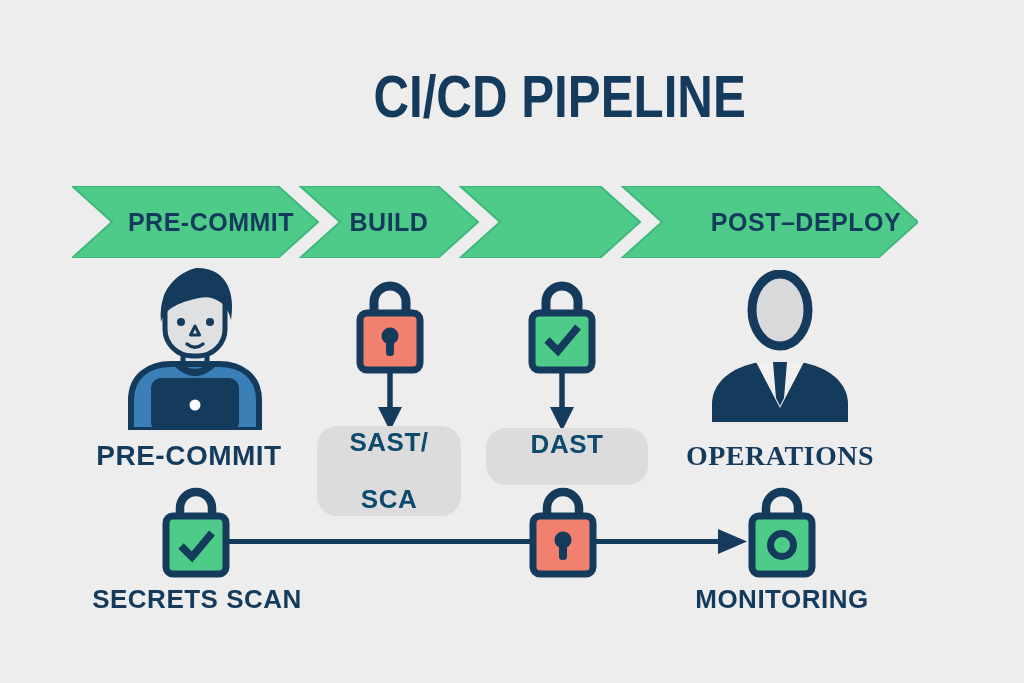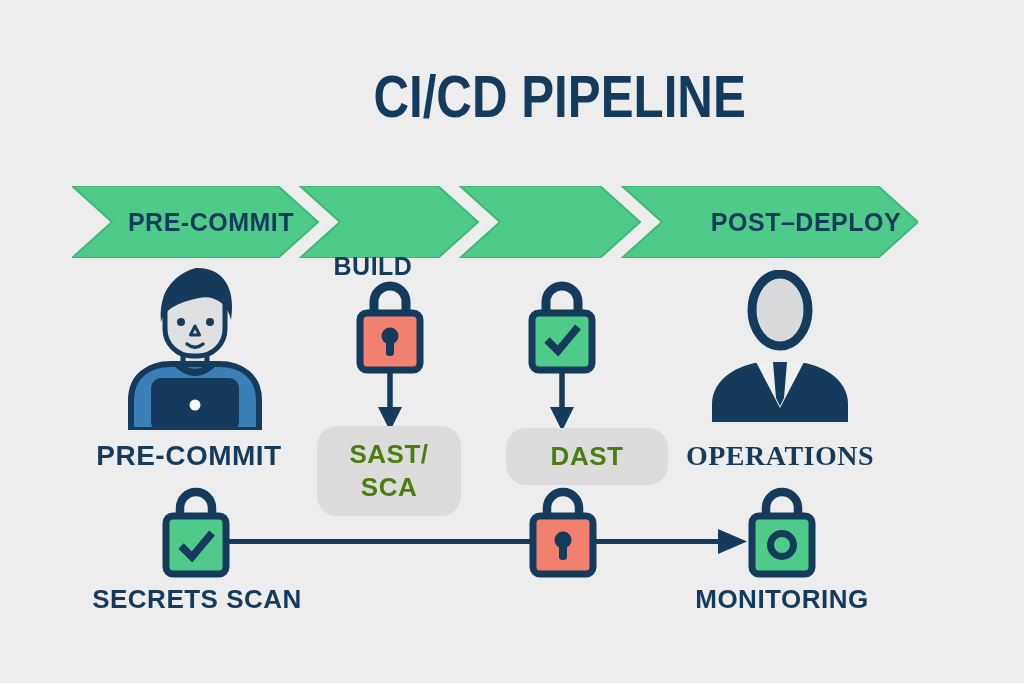--- a/index.html
+++ b/index.html
@@ -28,41 +28,41 @@
     font-size:25px;font-weight:bold;color:#143a5c;letter-spacing:0.5px;
   }
   .icon-box{position:absolute;}
   .col-label{
     position:absolute;
     font-size:28px;font-weight:bold;color:#143a5c;
     text-align:center;letter-spacing:0.5px;
   }
   .gray-box{
     position:absolute;background:#dcdcdd;border-radius:20px;
-    display:flex;flex-direction:column;align-items:center;justify-content:center;
-    font-size:26px;font-weight:bold;color:#4d7c0f;line-height:33px;letter-spacing:0.5px;
+    display:flex;flex-direction:column;align-items:center;justify-content:space-between;
+    font-size:26px;font-weight:bold;color:#0c4a6e;line-height:33px;letter-spacing:0.5px;
   }
 </style>
 </head>
 <body>
 
 <div id="canvas">
 
   <div id="title">
     <span>CI/CD PIPELINE</span>
   </div>
 
   <svg id="banner" viewBox="0 0 846 72" width="846" height="72">
     <polygon points="0,0 206,0 246,36 206,72 0,72 40,36" fill="#4ecb88" stroke="#3eb87a" stroke-width="2"></polygon>
     <polygon points="228,0 366,0 406,36 366,72 228,72 268,36" fill="#4ecb88" stroke="#3eb87a" stroke-width="2"></polygon>
     <polygon points="388,0 528,0 568,36 528,72 388,72 428,36" fill="#4ecb88" stroke="#3eb87a" stroke-width="2"></polygon>
     <polygon points="550,0 806,0 846,36 806,72 550,72 590,36" fill="#4ecb88" stroke="#3eb87a" stroke-width="2"></polygon>
   </svg>
   <div class="stage-label" style="left:72px;width:246px;padding-left:16px;">PRE-COMMIT</div>
-  <div class="stage-label" style="left:284px;width:178px;margin-top:44px;">BUILD</div>
+  <div class="stage-label" style="left:300px;width:178px;">BUILD</div>
   <div class="stage-label" style="left:646px;width:296px;padding-left:12px;">POST–DEPLOY</div>
 
   <div class="icon-box" style="left:115px;top:266px;">
     <svg viewBox="0 0 160 164" width="160" height="164">
       <path d="M68,84 h24 v18 h-24 z" fill="#dfe0e1" stroke="#143a5c" stroke-width="5"></path>
       <rect x="50" y="12" width="60" height="78" rx="27" fill="#dfe0e1" stroke="#143a5c" stroke-width="5"></rect>
       <path d="M46,56 C42,12 78,2 82,2 C114,2 120,30 116,54 C112,36 98,29 84,32 C66,36 51,41 46,56 Z" fill="#143a5c"></path>
       <circle cx="66" cy="56" r="4" fill="#143a5c"></circle>
       <circle cx="95" cy="56" r="4" fill="#143a5c"></circle>
       <path d="M80,60 L75.5,69 L84.5,69 Z" fill="none" stroke="#143a5c" stroke-width="3" stroke-linejoin="round"></path>
@@ -104,21 +104,21 @@
     </svg>
   </div>
 
   <div class="col-label" style="left:69px;top:440px;width:240px;">PRE-COMMIT</div>
 
   <div class="gray-box" style="left:317px;top:426px;width:144px;height:90px;">
     <span>SAST/</span>
     <span>SCA</span>
   </div>
 
-  <div class="gray-box" style="left:506px;top:428px;width:162px;height:57px;">
+  <div class="gray-box" style="left:486px;top:428px;width:162px;height:57px;">
     <span>DAST</span>
   </div>
 
   <div class="col-label" style="left:660px;top:440px;width:240px;font-family:Liberation Serif, serif;">OPERATIONS</div>
 
   <svg style="position:absolute;left:196px;top:527px;" width="560" height="30" viewBox="0 0 560 30">
     <line x1="0" y1="14.5" x2="526" y2="14.5" stroke="#143a5c" stroke-width="5"></line>
     <polygon points="522,2 522,27 551,14.5" fill="#143a5c"></polygon>
   </svg>
 

